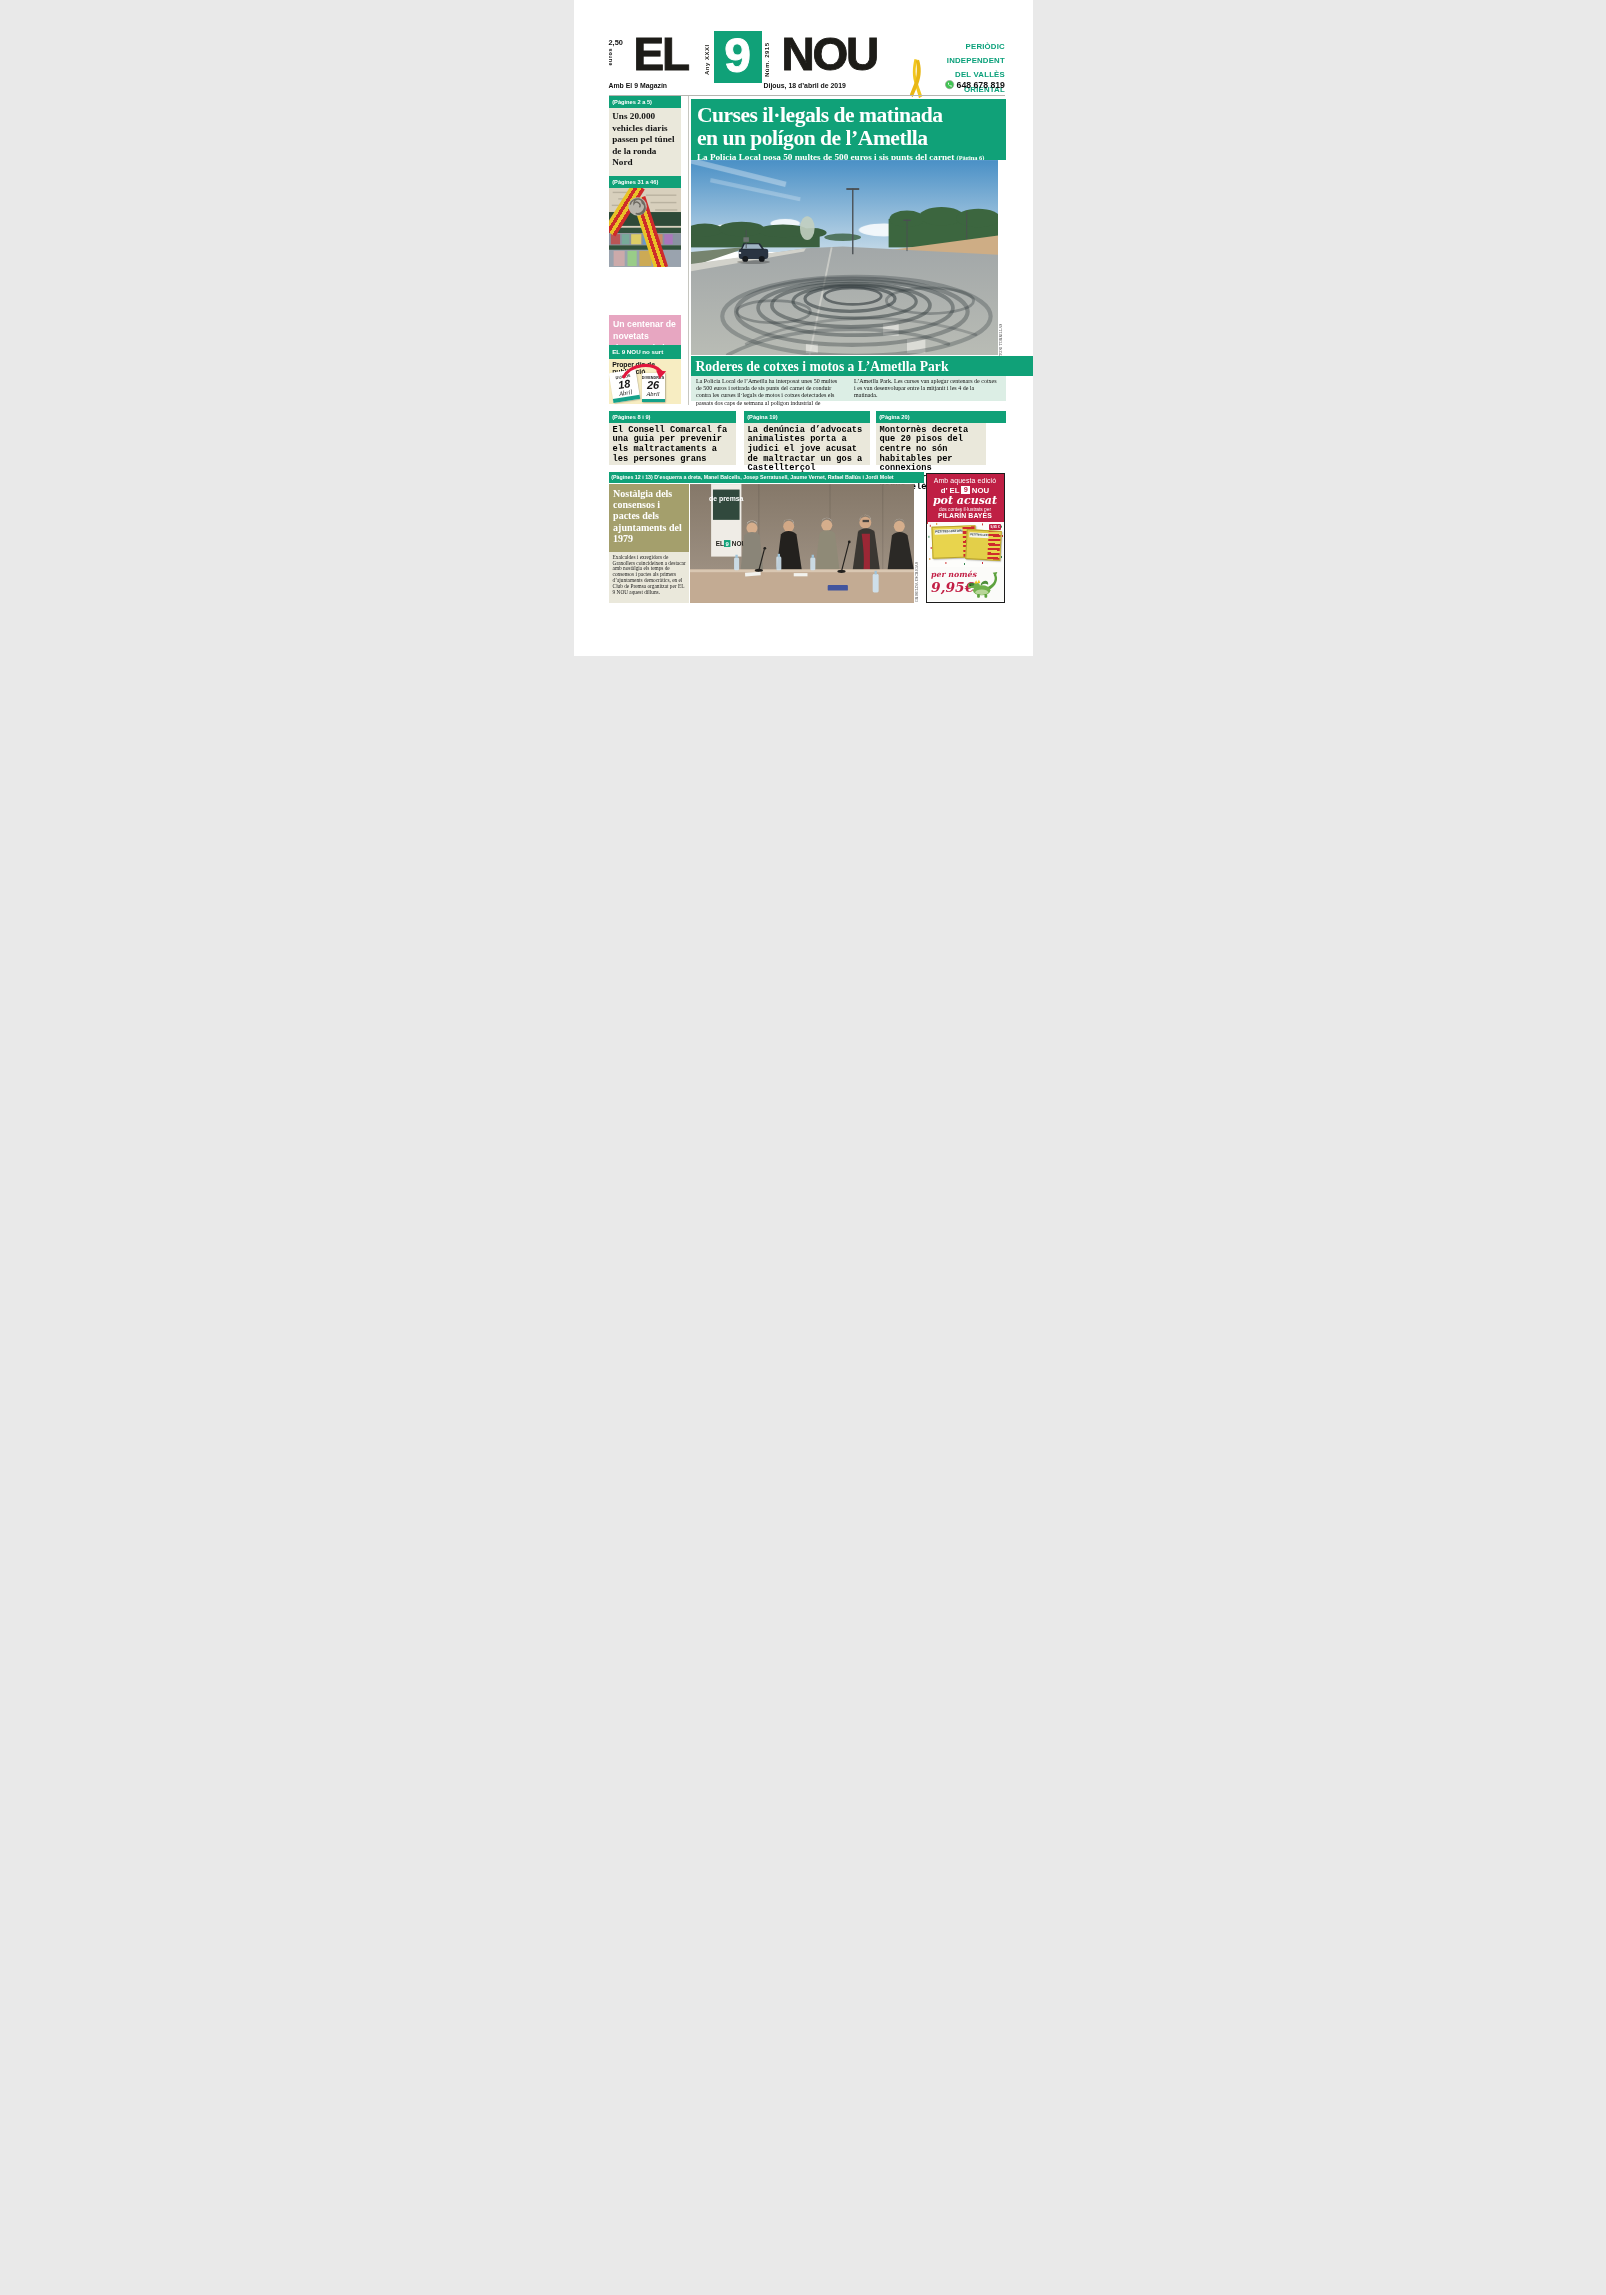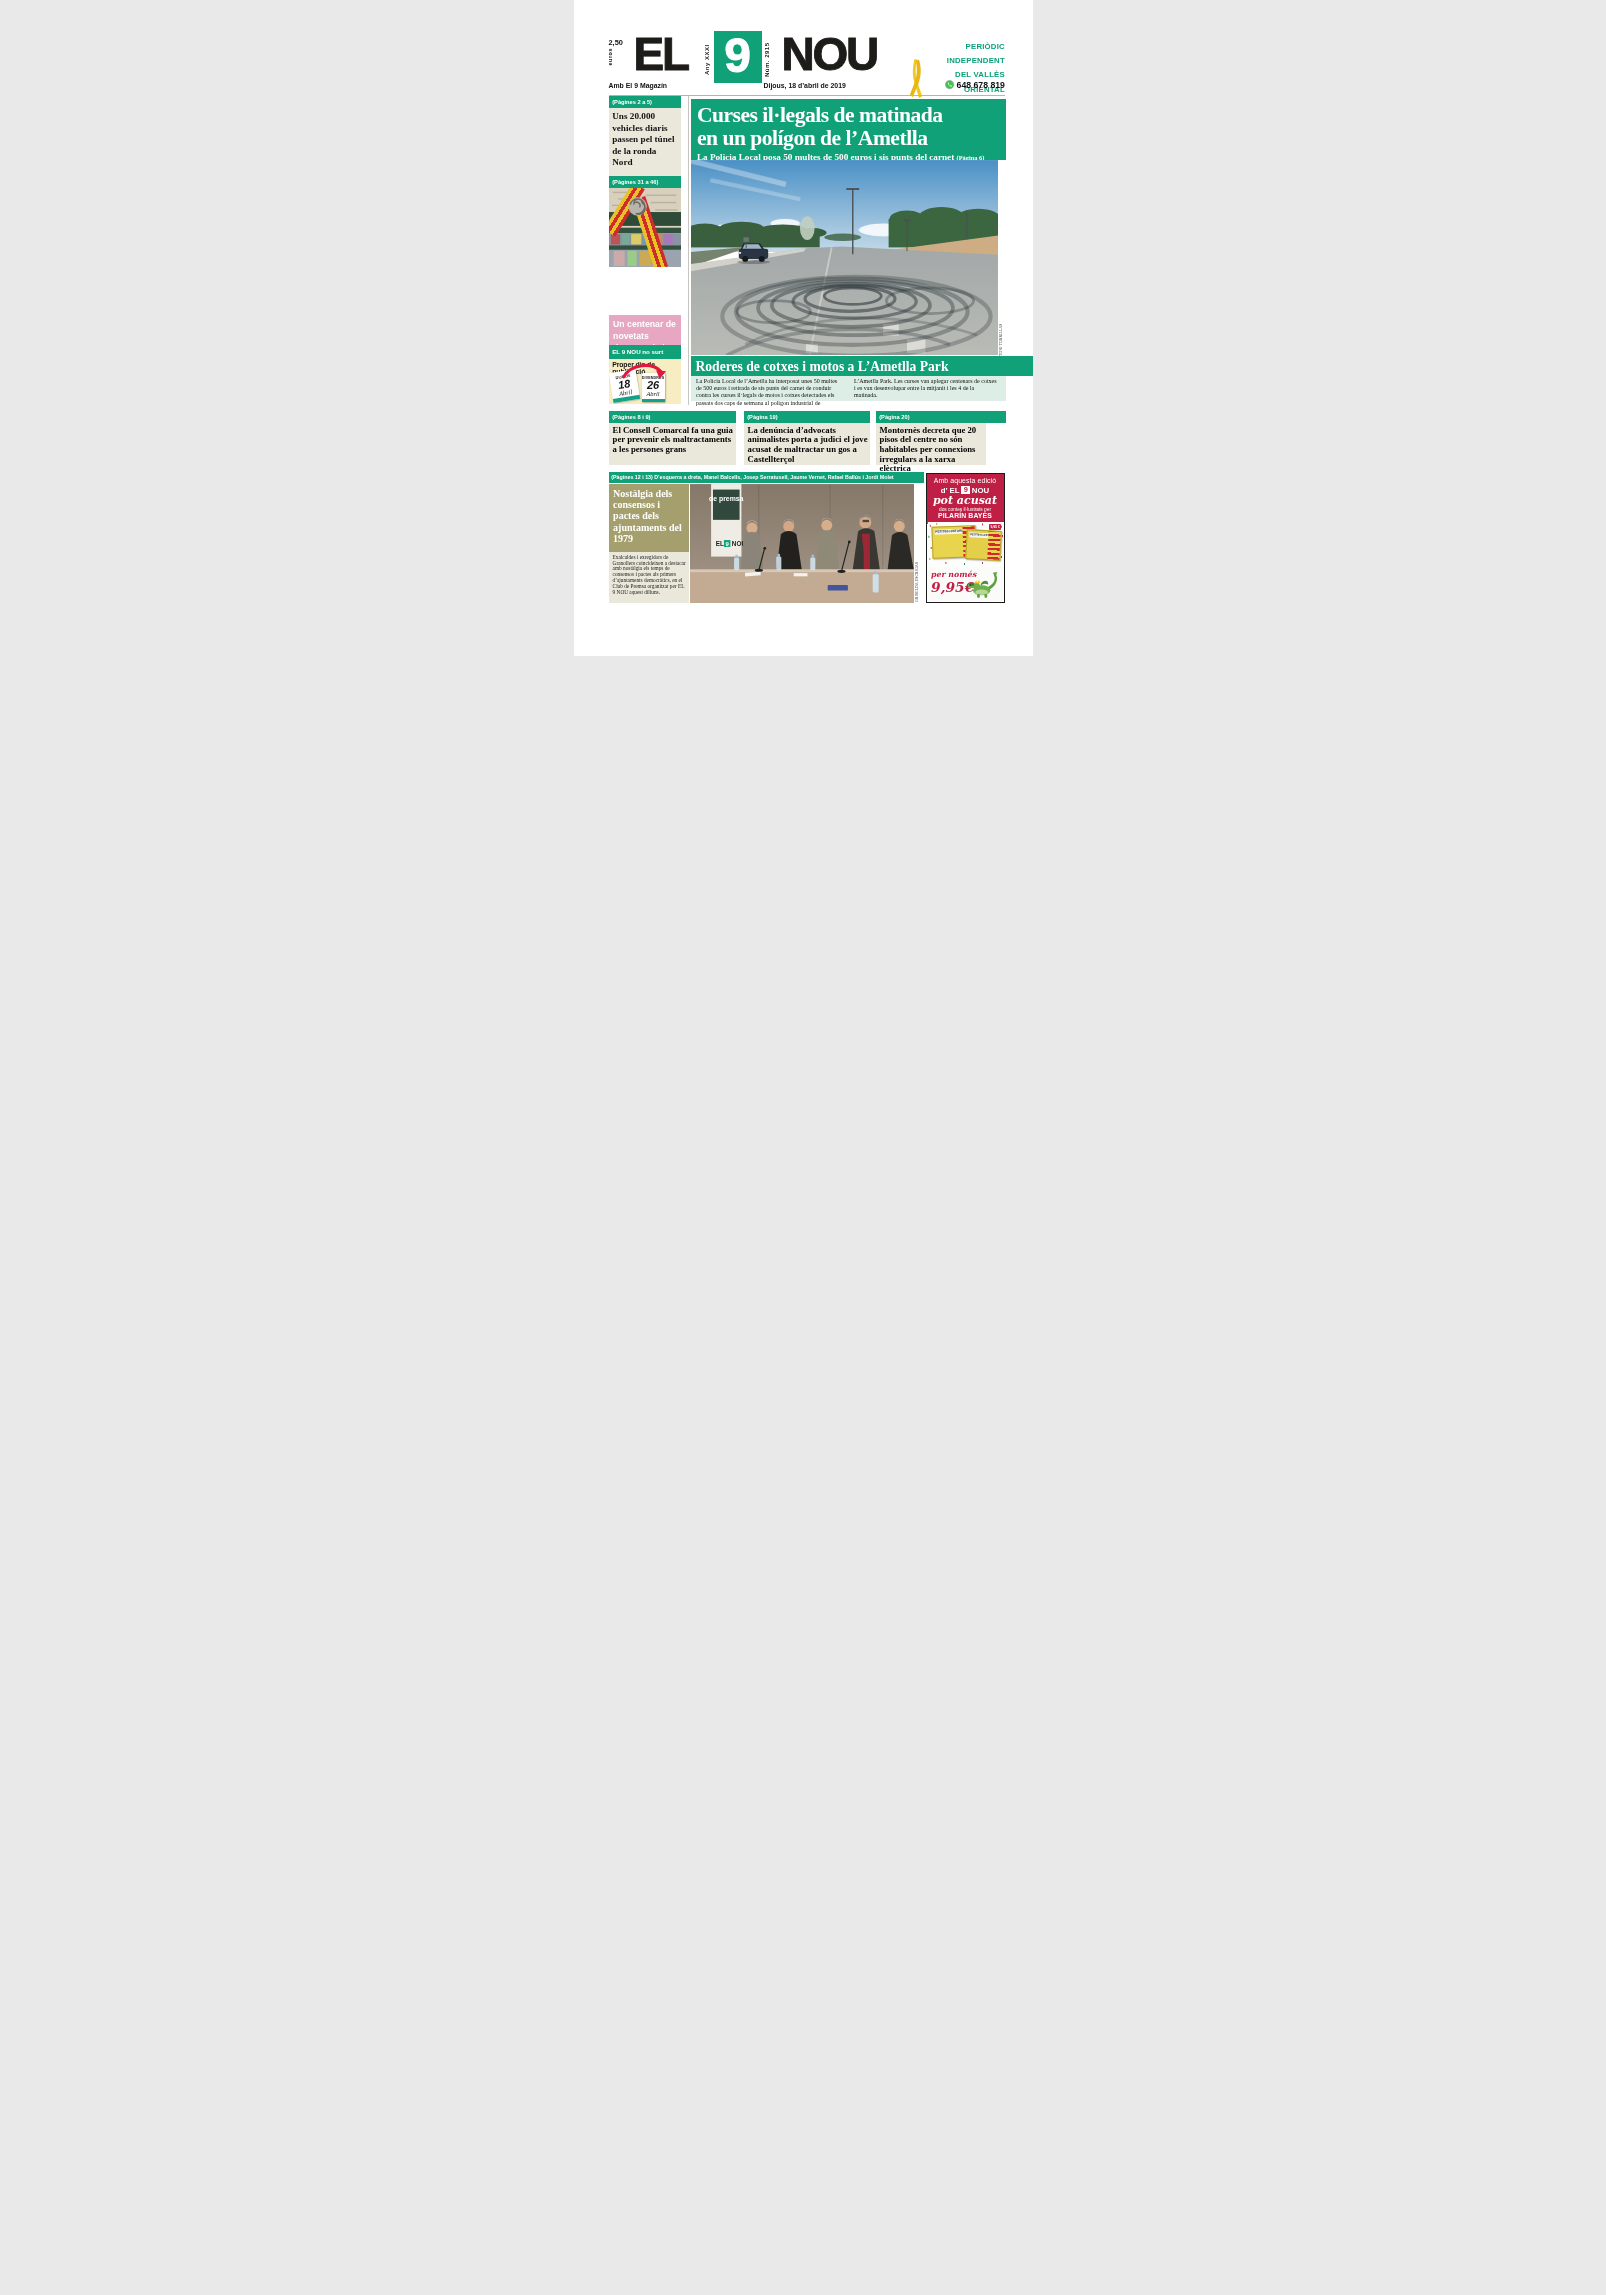--- a/index.html
+++ b/index.html
@@ -1,20 +1,20 @@
 <!DOCTYPE html>
 <html style="font-size:7.4px"><head>
 <meta charset="utf-8">
 <style>
   html,body{margin:0;padding:0;background:#e9e9e9;font-family:"Liberation Sans",sans-serif;}
   #page{position:relative;width:459px;height:656px;background:#fff;margin:0 auto;overflow:hidden;}
   .abs{position:absolute;}
   .green{background:#10a178;}
   .bar{color:#fff;font-weight:700;}
-  .serif{font-family:Liberation Serif, serif;}
+  .serif{font-family:Liberation Mono, monospace;}
 
   
   .price-num{left:35px;top:38px;font-size:7.4px;font-weight:700;color:#111;}
   .vtext{writing-mode:vertical-rl;transform:rotate(180deg);}
   .price-unit{left:33px;top:48px;font-size:5.5px;font-weight:700;letter-spacing:0.5px;color:#111;}
   .logo-word{top:35px;font-size:46px;line-height:39px;font-weight:900;letter-spacing:-2.3px;color:#1d1c18;-webkit-text-stroke:0.9px #1d1c18;}
   .logo-el{left:60px;}
   .logo-nou{left:208px;}
   .logo-9box{left:140px;top:31px;width:48px;height:52px;}
   .logo-9box span{display:block;text-align:center;font-size:48px;line-height:50px;font-weight:900;color:#fff;-webkit-text-stroke:0.9px #fff;}

